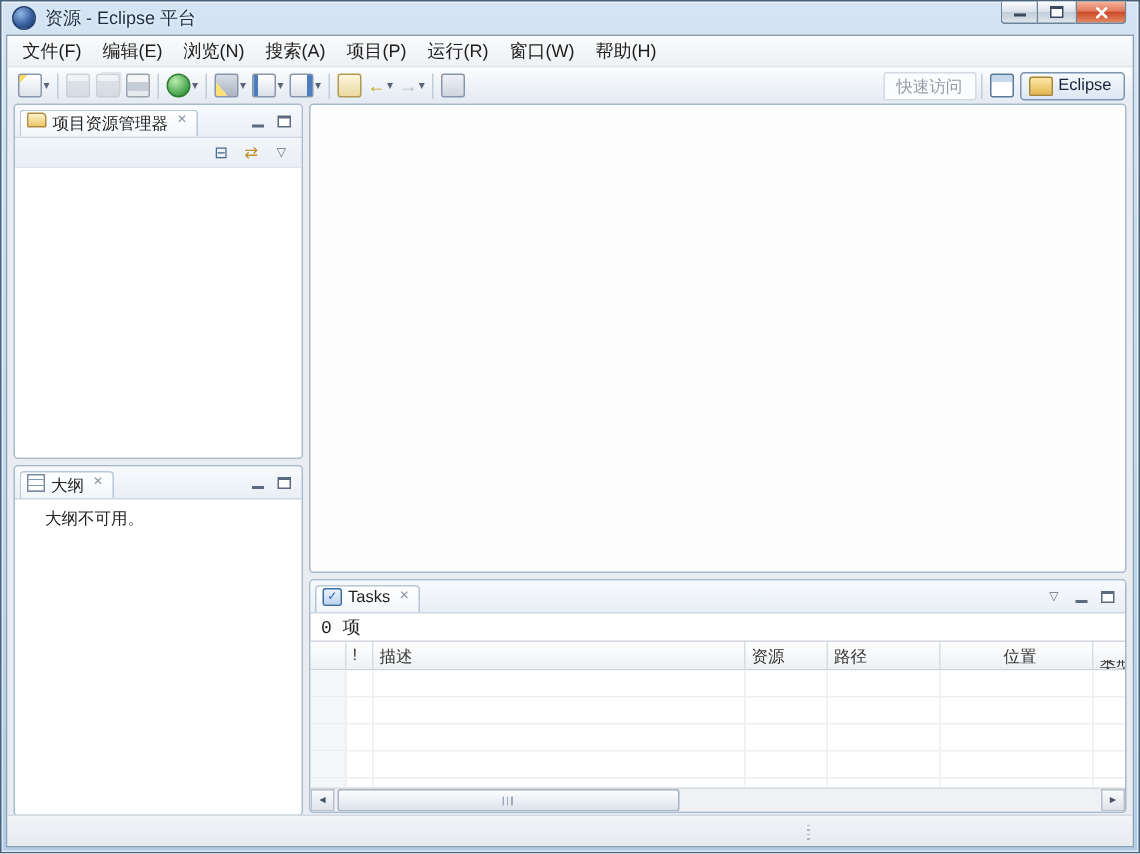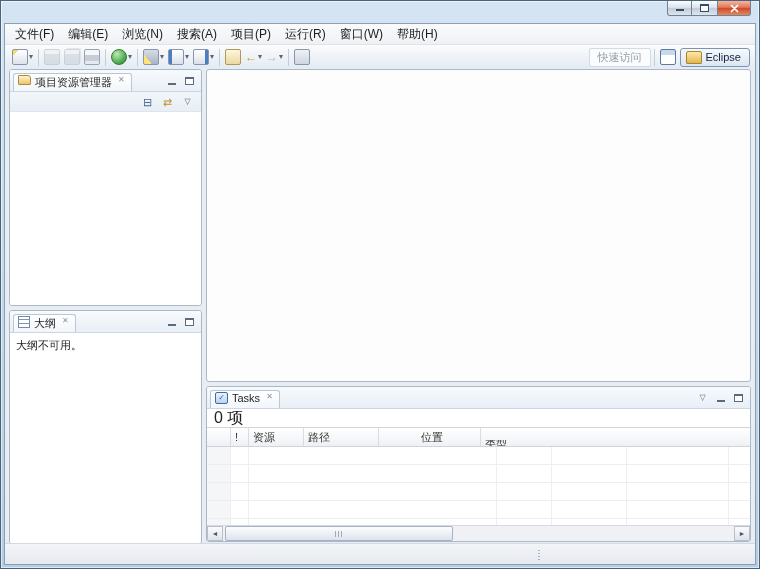--- a/index.html
+++ b/index.html
@@ -68,31 +68,31 @@
   .shape-min{width:8px;height:2px;background:#5b6b7d;display:block;margin-top:7px;}
   .shape-max{width:9px;height:8px;border:1px solid #5b6b7d;border-top-width:2px;box-sizing:border-box;background:#fff;display:block;}
   .vmenu-glyph{font-size:8px;color:#5b6b7d;line-height:12px;}
   .view-toolbar{height:19px;display:flex;justify-content:flex-end;align-items:center;gap:3px;padding:0 5px;
                 background:linear-gradient(#f2f6fa,#e8eef5);border-bottom:1px solid #dde5ee;flex:none;}
   .vt-btn{width:17px;height:16px;display:flex;align-items:center;justify-content:center;font-size:11px;line-height:16px;}
   .vt-collapse{color:#49688c;}
   .vt-link{color:#c0922a;}
   .vt-menu{font-size:8px;color:#5b6b7d;}
   .pcontent{flex:1;background:#fff;font-size:11px;color:#222;}
-  .outline-msg{padding:5px 6px;font-size:11px;color:#222;}
+  .outline-msg{padding:5px 20px;font-size:11px;color:#222;}
   
   .tabicon{display:block;flex:none;}
   .icon-folder{width:13px;height:10px;border:1px solid #b08c3e;border-radius:1px 3px 1px 1px;background:linear-gradient(#fff3cf,#ecc56a);box-sizing:border-box;}
   .icon-outline{width:12px;height:12px;border:1px solid #7a8aa0;box-sizing:border-box;
                 background:repeating-linear-gradient(180deg,rgba(0,0,0,0) 0 2px,#7d97b5 2px 3px,rgba(0,0,0,0) 3px 4px),#fff;}
   .icon-tasks{width:13px;height:12px;border:1px solid #3a6ea5;border-radius:2px;box-sizing:border-box;
               background:linear-gradient(#eaf2fc,#bcd4ee);display:flex;align-items:center;justify-content:center;}
   .icon-tasks .check{font-size:8px;color:#2a5db0;line-height:8px;}
   
-  .count-bar{height:16px;font-size:16px;color:#222;padding:1px 7px;display:flex;align-items:center;flex:none;}
+  .count-bar{height:16px;font-size:12px;color:#222;padding:1px 7px;display:flex;align-items:center;flex:none;font-family:Liberation Mono, monospace;}
   .ttable{flex:1;display:flex;flex-direction:column;border-top:1px solid #cfd6de;overflow:hidden;}
   .thead{display:flex;height:18px;flex:none;background:linear-gradient(#ffffff,#eef1f4);border-bottom:1px solid #cdd4dc;}
   .th{box-sizing:border-box;border-right:1px solid #d8dde3;font-size:11px;color:#333;padding:2px 4px;display:flex;align-items:center;white-space:nowrap;overflow:hidden;}
   .tbody{flex:1;background:#fff;display:flex;flex-direction:column;overflow:hidden;}
   .trow{display:flex;height:17px;flex:none;border-bottom:1px solid #eceef1;}
   .td{box-sizing:border-box;border-right:1px solid #eceef1;height:100%;}
   .td.c0{background:#f4f6f8;}
   .c0{width:24px;flex:none;}.c1{width:18px;flex:none;}.c2{width:248px;flex:none;}
   .c3{width:55px;flex:none;}.c4{width:75px;flex:none;}.c5{width:64px;flex:none;margin-left:38px;}.c6{flex:1;border-right:none;margin-top:12px;}
   .hscroll{height:15px;flex:none;display:flex;align-items:stretch;background:#f0f1f4;border-top:1px solid #d7dbe1;}
@@ -101,20 +101,24 @@
   .strack{flex:1;position:relative;}
   .sthumb{position:absolute;left:2px;top:0;bottom:0;width:228px;background:linear-gradient(#fcfdfe,#dde3ec);
           border:1px solid #a8b2c2;box-sizing:border-box;border-radius:2px;display:flex;align-items:center;justify-content:center;}
   .sgrip{width:9px;height:6px;background:repeating-linear-gradient(90deg,#9fabbc 0 1px,rgba(0,0,0,0) 1px 3px);}
 </style>
 </head>
 <body>
 
 <div class="window">
 
+  <div class="titlebar">
+    <span class="app-icon"></span>
+    <span class="window-title">资源 - Eclipse 平台</span>
+  </div>
 
   <div class="win-controls">
     <div class="win-btn win-min">
         <span class="glyph-min"></span>
       </div>
     <div class="win-btn win-max">
         <span class="glyph-max"></span>
       </div>
     <div class="win-btn win-close">
         <svg width="9" height="9" viewBox="0 0 9 9">
@@ -267,20 +271,21 @@
             <div class="hbtn">
                 <span class="shape-max"></span>
               </div>
           </div>
         </div>
         <div class="count-bar">0 项</div>
         <div class="ttable">
           <div class="thead">
             <div class="th c0"></div>
             <div class="th c1">!</div>
+            <div class="th c2">描述</div>
             <div class="th c3">资源</div>
             <div class="th c4">路径</div>
             <div class="th c5">位置</div>
             <div class="th c6">类型</div>
           </div>
           <div class="tbody">
             <div class="trow">
               <div class="td c0"></div>
                 <div class="td c1"></div>
                 <div class="td c2"></div>

